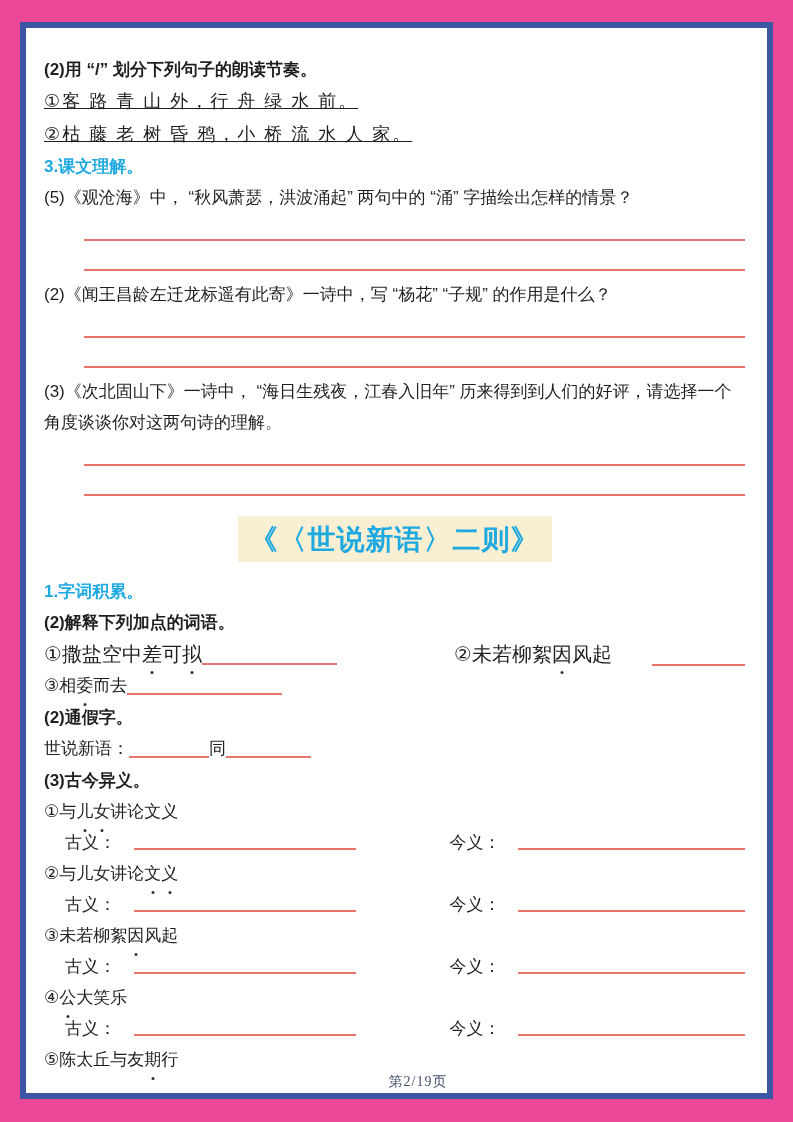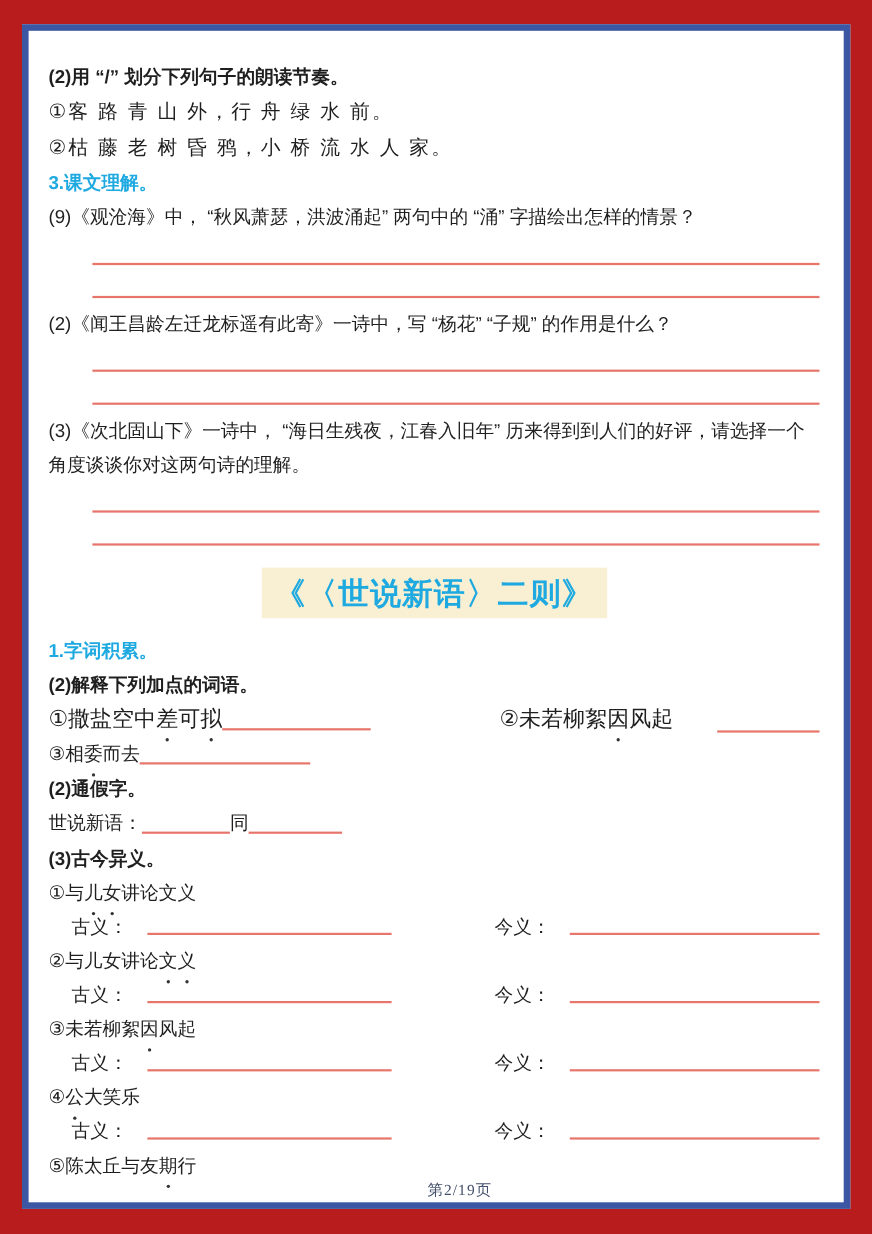--- a/index.html
+++ b/index.html
@@ -3,31 +3,31 @@
 <meta charset="utf-8">
 <style>
   html,body{margin:0;padding:0;}
   body{
     width:793px;height:1122px;
     font-family:"Liberation Sans","DejaVu Sans",sans-serif;
     color:#1f1f1f;
   }
   .canvas{
     position:relative;width:793px;height:1122px;
-    background:#b91c1c;overflow:hidden;
+    background:#ec4899;overflow:hidden;
   }
   .page{
     position:absolute;left:20px;top:22px;width:753px;height:1077px;
     box-sizing:border-box;background:#ffffff;
     border:6px solid #3b57a3;
     padding:26px 22px 0 18px;
   }
   .row{font-size:17px;line-height:31px;}
   .bold{font-weight:bold;}
-  .poem-line{font-size:18px;line-height:33px;letter-spacing:2px;}
+  .poem-line{font-size:18px;line-height:33px;letter-spacing:2px;text-decoration:underline;}
   .blue-heading{font-size:17px;line-height:31px;font-weight:bold;color:#1ea9e1;}
   .question{font-size:17px;line-height:31px;margin-top:8px;}
   .q-first{margin-top:0;}
   .ans-line{
     height:26px;margin-left:40px;
     border-bottom:2px solid #e8756b;
   }
   .ans-line + .ans-line{height:28px;}
   .title-wrap{margin-top:20px;text-align:center;height:48px;}
   .sec-title{
@@ -70,21 +70,21 @@
 
 <div class="canvas">
   <div class="page">
 
     <div class="row bold">(2)用 “/” 划分下列句子的朗读节奏。</div>
     <div class="poem-line">①客 路 青 山 外，行 舟 绿 水 前。</div>
     <div class="poem-line">②枯 藤 老 树 昏 鸦，小 桥 流 水 人 家。</div>
 
     <div class="blue-heading">3.课文理解。</div>
 
-    <div class="question q-first">(9)《观沧海》中， “秋风萧瑟，洪波涌起” 两句中的 “涌” 字描绘出怎样的情景？</div>
+    <div class="question q-first">(5)《观沧海》中， “秋风萧瑟，洪波涌起” 两句中的 “涌” 字描绘出怎样的情景？</div>
     <div class="ans-line"></div>
     <div class="ans-line"></div>
 
     <div class="question">(2)《闻王昌龄左迁龙标遥有此寄》一诗中，写 “杨花” “子规” 的作用是什么？</div>
     <div class="ans-line"></div>
     <div class="ans-line"></div>
 
     <div class="question">(3)《次北固山下》一诗中， “海日生残夜，江春入旧年” 历来得到到人们的好评，请选择一个角度谈谈你对这两句诗的理解。</div>
     <div class="ans-line"></div>
     <div class="ans-line"></div>

